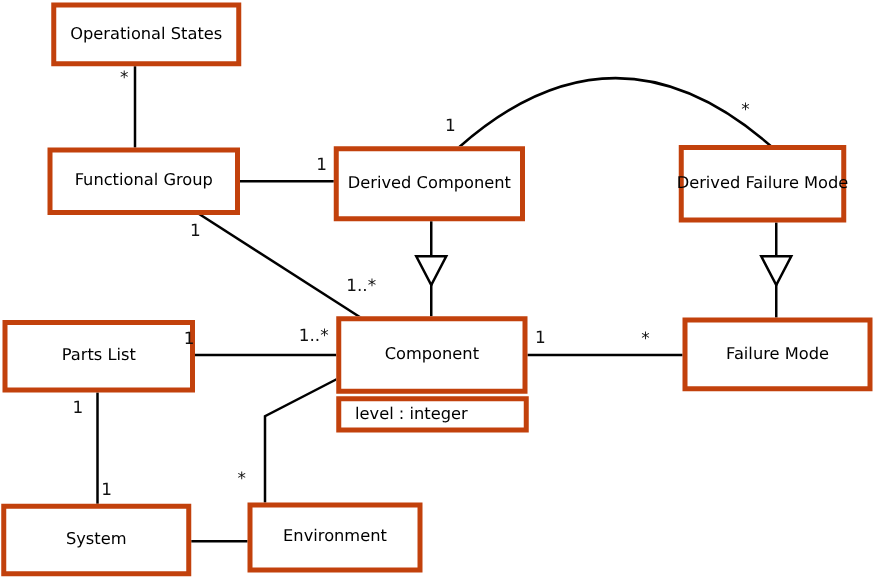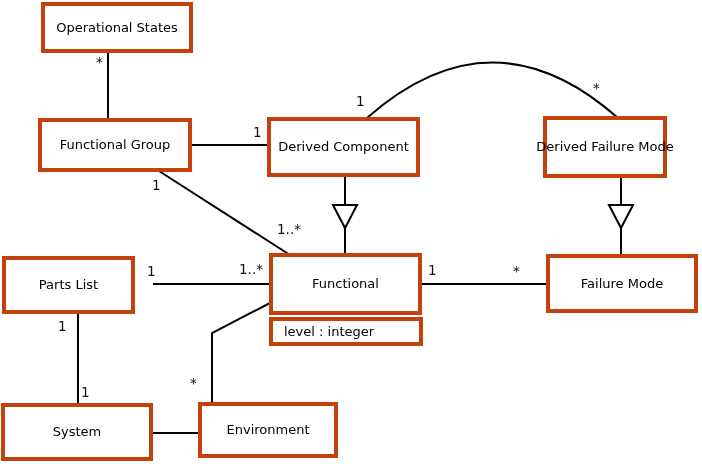--- a/index.html
+++ b/index.html
@@ -33,22 +33,22 @@
   .mult {
     position: absolute;
     font-size: 13.5px;
     color: #111111;
     white-space: nowrap;
   }
   
   #b-operational-states { left: 41px;  top: 2px;   width: 152px; height: 51px; }
   #b-functional-group   { left: 38px;  top: 118px; width: 154px; height: 54px; }
   #b-derived-component  { left: 267px; top: 117px; width: 153px; height: 60px; }
-  #b-derived-failure    { left: 543px; top: 116px; width: 124px; height: 62px; }
-  #b-parts-list         { left: 2px;   top: 256px; width: 133px; height: 58px; }
+  #b-derived-failure    { left: 543px; top: 116px; width: 134px; height: 62px; }
+  #b-parts-list         { left: 2px;   top: 256px; width: 154px; height: 58px; }
   #b-component          { left: 269px; top: 253px; width: 153px; height: 62px; }
   #b-component-attr     { left: 269px; top: 317px; width: 154px; height: 29px; }
   #b-failure-mode       { left: 546px; top: 254px; width: 152px; height: 59px; }
   #b-system             { left: 1px;   top: 403px; width: 152px; height: 58px; }
   #b-environment        { left: 198px; top: 402px; width: 140px; height: 56px; }
   
   #m-os-fg        { left: 96px;  top: 54px;  }
   #m-fg-dc        { left: 253px; top: 124px; }
   #m-fg-diag      { left: 152px; top: 177px; }
   #m-fg-comp-many { left: 277px; top: 221px; }
@@ -114,21 +114,21 @@
 
   <div class="box" id="b-derived-failure">
     <span>Derived Failure Mode</span>
   </div>
 
   <div class="box" id="b-parts-list">
     <span>Parts List</span>
   </div>
 
   <div class="box" id="b-component">
-    <span>Functional</span>
+    <span>Component</span>
   </div>
   <div class="box attr-box" id="b-component-attr">
     <span>level : integer</span>
   </div>
 
   <div class="box" id="b-system">
     <span>System</span>
   </div>
 
   <div class="box" id="b-failure-mode">

